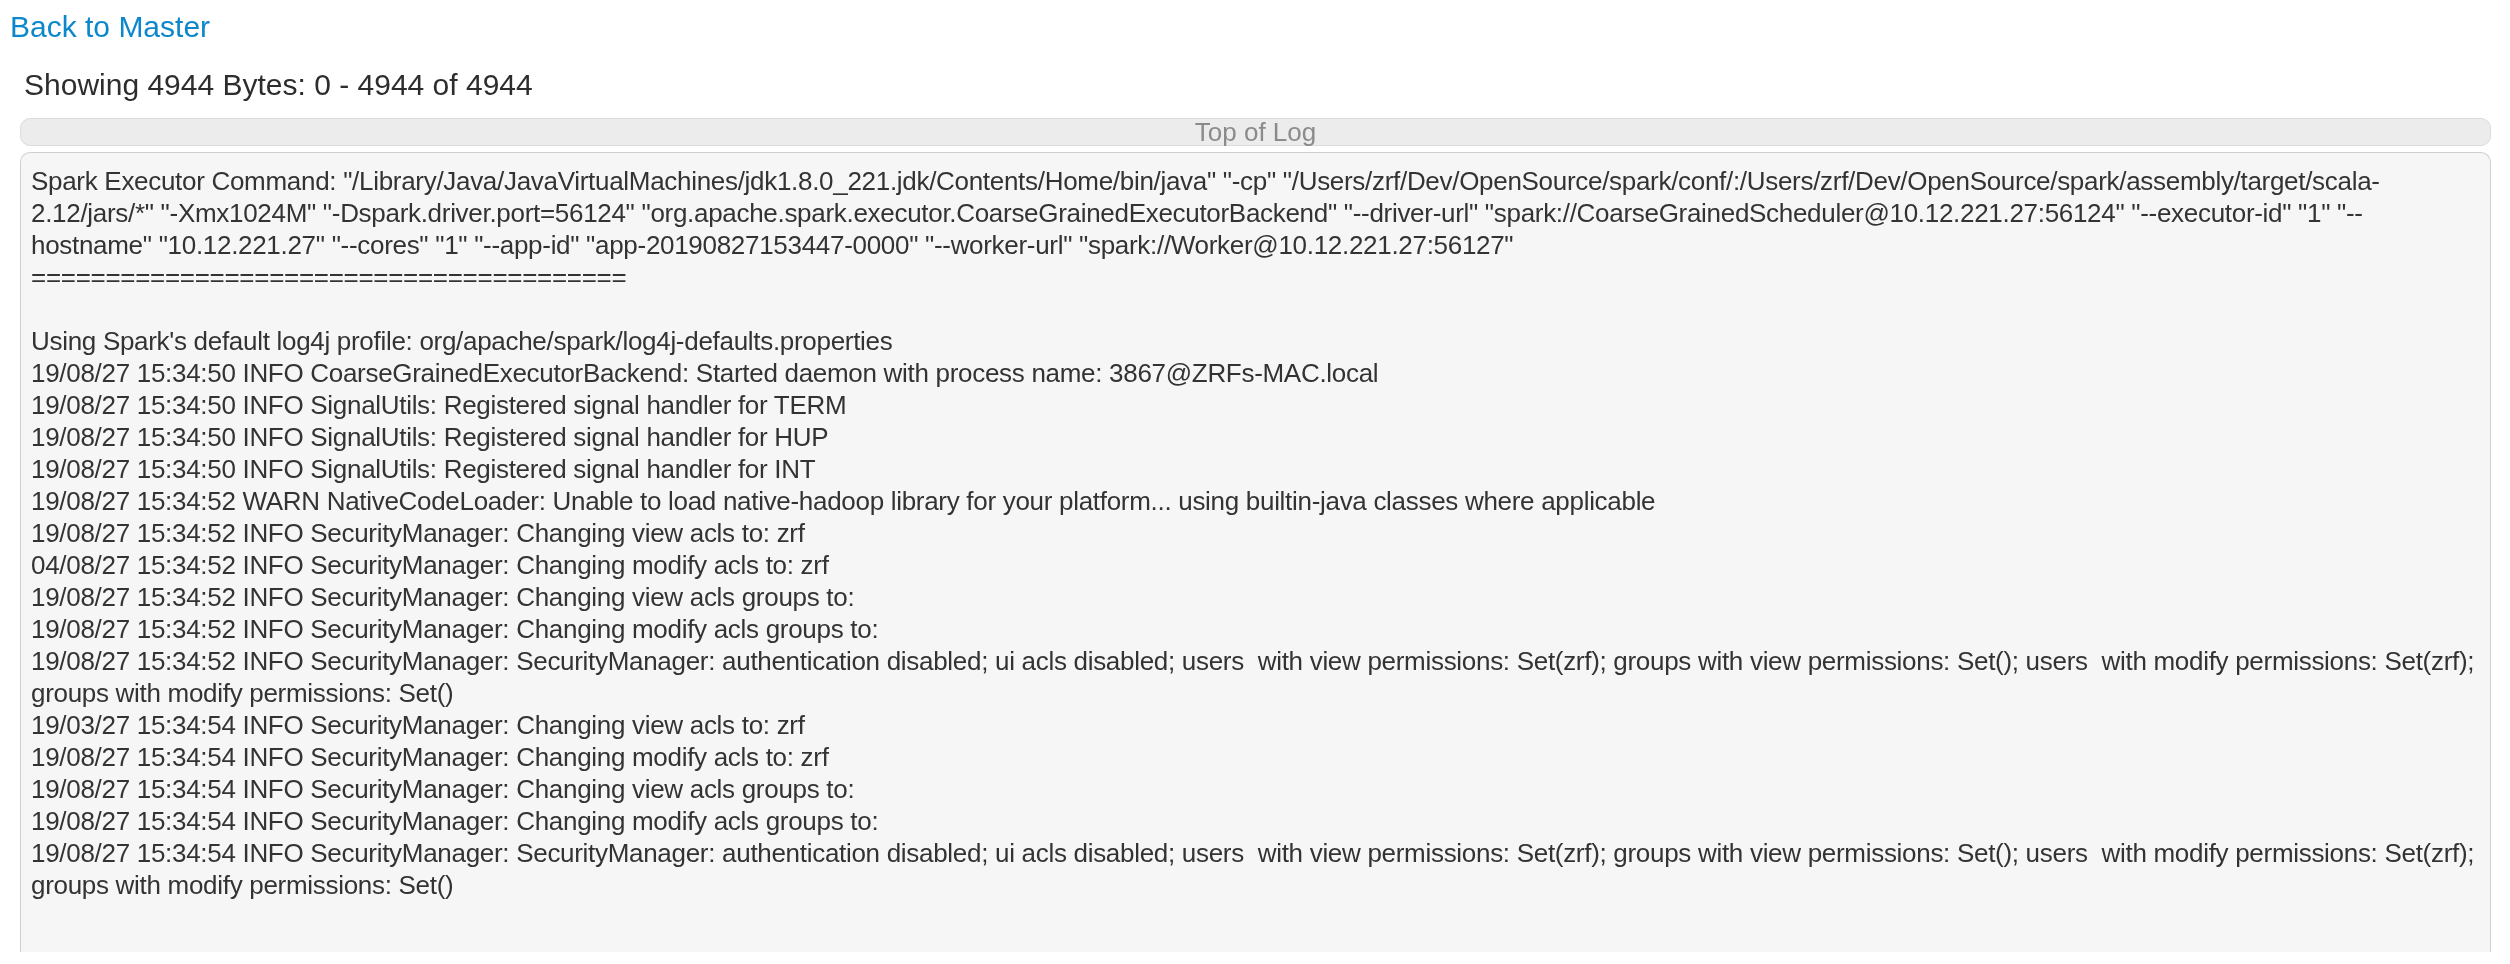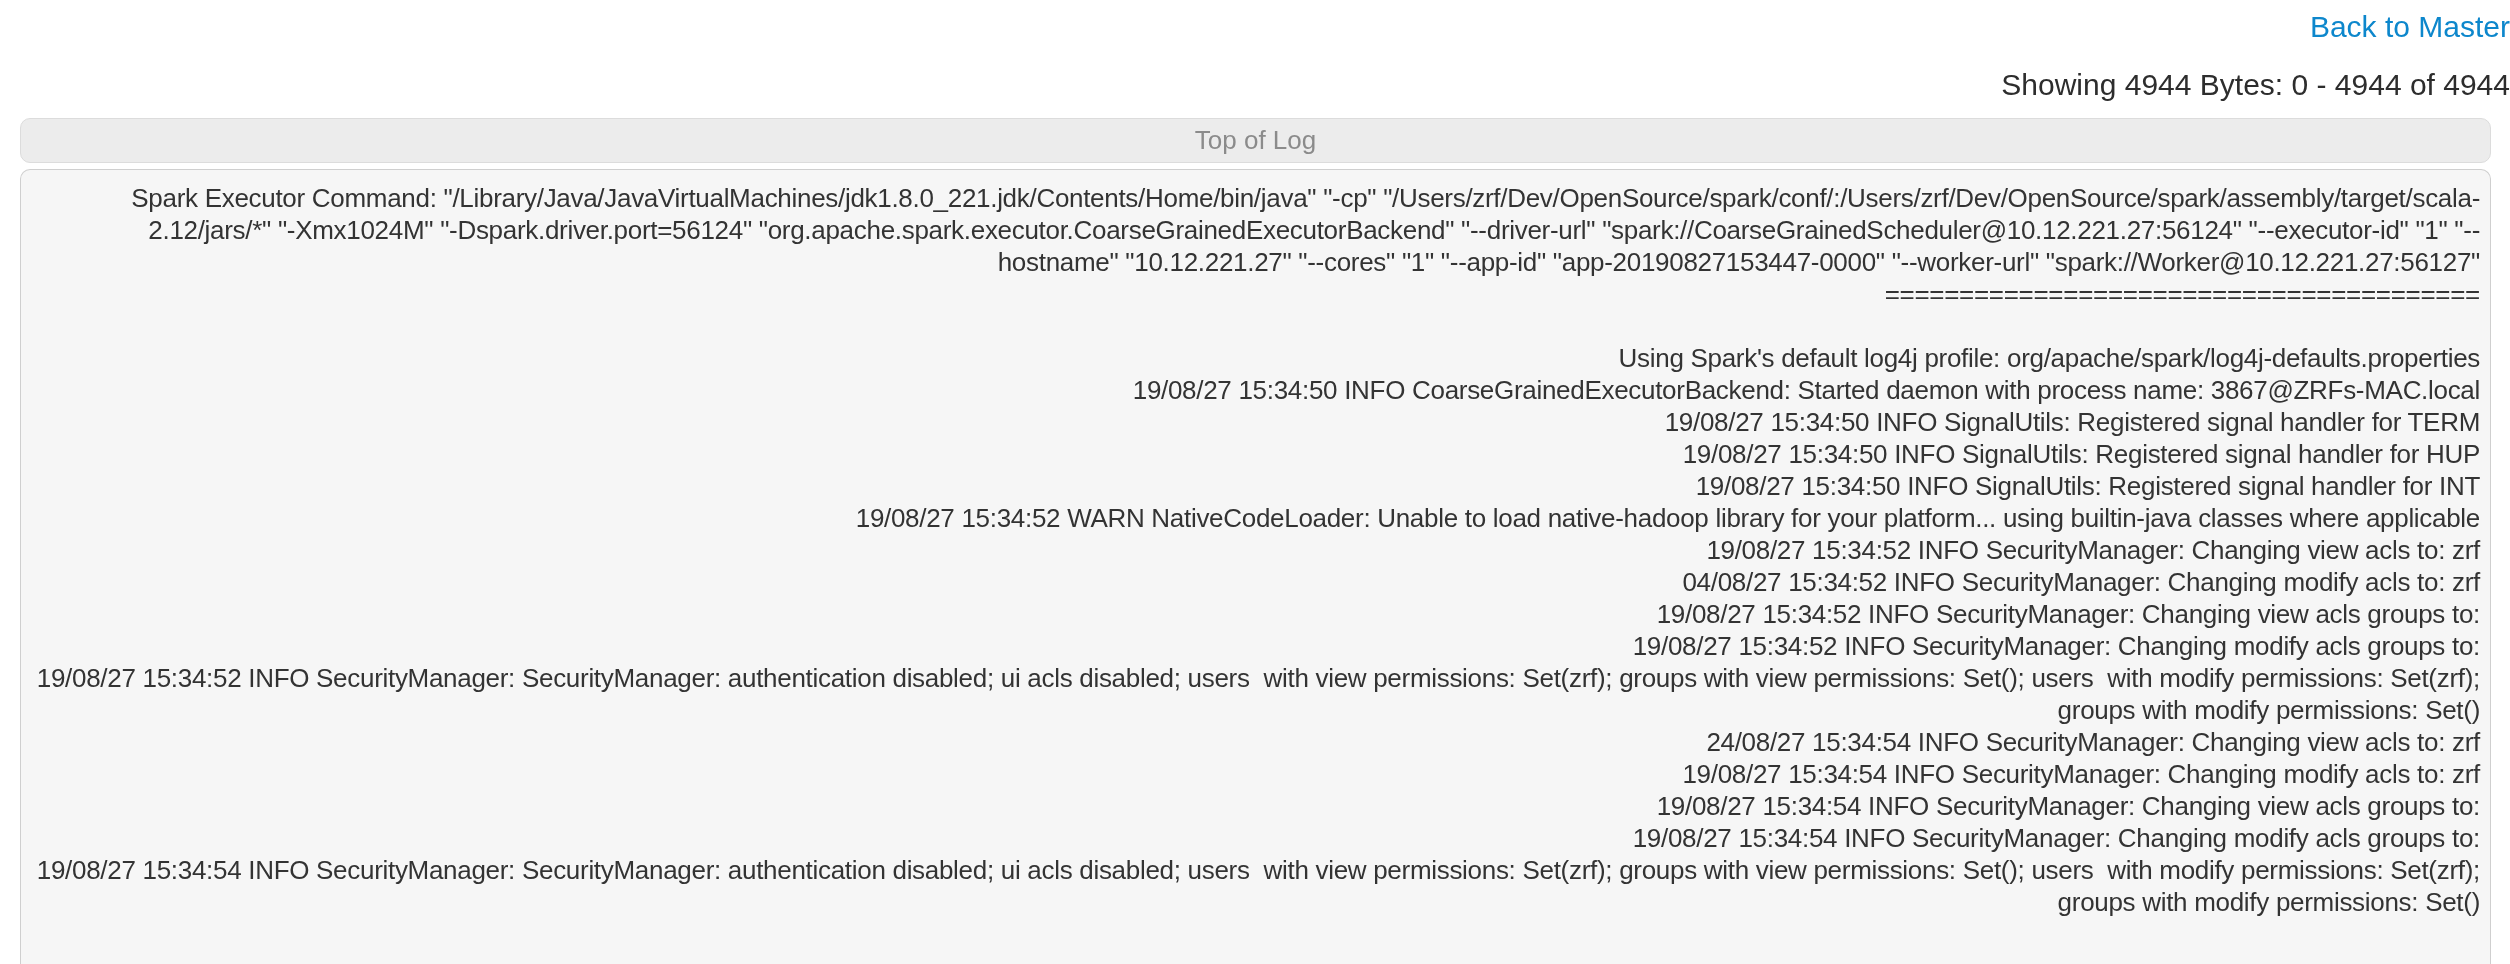--- a/index.html
+++ b/index.html
@@ -6,21 +6,21 @@
     --link: #0d87cc;
     --body_text: #2d2d2d;
     --banner_bg: #ececec;
     --banner_border: #dcdcdc;
     --banner_text: #8b8b8b;
     --log_bg: #f6f6f6;
     --log_border: #cfcfcf;
     --log_text: #333333;
     --page_bg: #ffffff;
   }
-  * { box-sizing: border-box; text-align: right; }
+  * { box-sizing: border-box; }
   html, body {
     margin: 0;
     padding: 0;
     background: var(--page_bg);
     font-family: "Liberation Sans", "DejaVu Sans", sans-serif;
   }
   .page {
     width: 2510px;
     height: 964px;
     overflow: hidden;
@@ -36,21 +36,21 @@
     cursor: pointer;
   }
   .byte-range {
     margin: 24px 0 0 24px;
     font-size: 30px;
     line-height: 34px;
     color: var(--body_text);
   }
   .banner {
     margin: 16px 19px 0 20px;
-    height: 45px;
+    height: 28px;
     background: var(--banner_bg);
     border: 1px solid var(--banner_border);
     border-radius: 10px;
     display: flex;
     align-items: center;
     justify-content: center;
   }
   .banner-label {
     font-size: 26px;
     color: var(--banner_text);
@@ -96,21 +96,21 @@
         <div class="log-line">19/08/27 15:34:50 INFO CoarseGrainedExecutorBackend: Started daemon with process name: 3867@ZRFs-MAC.local</div>
         <div class="log-line">19/08/27 15:34:50 INFO SignalUtils: Registered signal handler for TERM</div>
         <div class="log-line">19/08/27 15:34:50 INFO SignalUtils: Registered signal handler for HUP</div>
         <div class="log-line">19/08/27 15:34:50 INFO SignalUtils: Registered signal handler for INT</div>
         <div class="log-line">19/08/27 15:34:52 WARN NativeCodeLoader: Unable to load native-hadoop library for your platform... using builtin-java classes where applicable</div>
         <div class="log-line">19/08/27 15:34:52 INFO SecurityManager: Changing view acls to: zrf</div>
         <div class="log-line">04/08/27 15:34:52 INFO SecurityManager: Changing modify acls to: zrf</div>
         <div class="log-line">19/08/27 15:34:52 INFO SecurityManager: Changing view acls groups to:</div>
         <div class="log-line">19/08/27 15:34:52 INFO SecurityManager: Changing modify acls groups to:</div>
         <div class="log-line">19/08/27 15:34:52 INFO SecurityManager: SecurityManager: authentication disabled; ui acls disabled; users  with view permissions: Set(zrf); groups with view permissions: Set(); users  with modify permissions: Set(zrf); groups with modify permissions: Set()</div>
-        <div class="log-line">24/08/27 15:34:54 INFO SecurityManager: Changing view acls to: zrf</div>
+        <div class="log-line">19/03/27 15:34:54 INFO SecurityManager: Changing view acls to: zrf</div>
         <div class="log-line">19/08/27 15:34:54 INFO SecurityManager: Changing modify acls to: zrf</div>
         <div class="log-line">19/08/27 15:34:54 INFO SecurityManager: Changing view acls groups to:</div>
         <div class="log-line">19/08/27 15:34:54 INFO SecurityManager: Changing modify acls groups to:</div>
         <div class="log-line">19/08/27 15:34:54 INFO SecurityManager: SecurityManager: authentication disabled; ui acls disabled; users  with view permissions: Set(zrf); groups with view permissions: Set(); users  with modify permissions: Set(zrf); groups with modify permissions: Set()</div>
       </div>
   </div>
 
 </div>
 
 </body></html>

